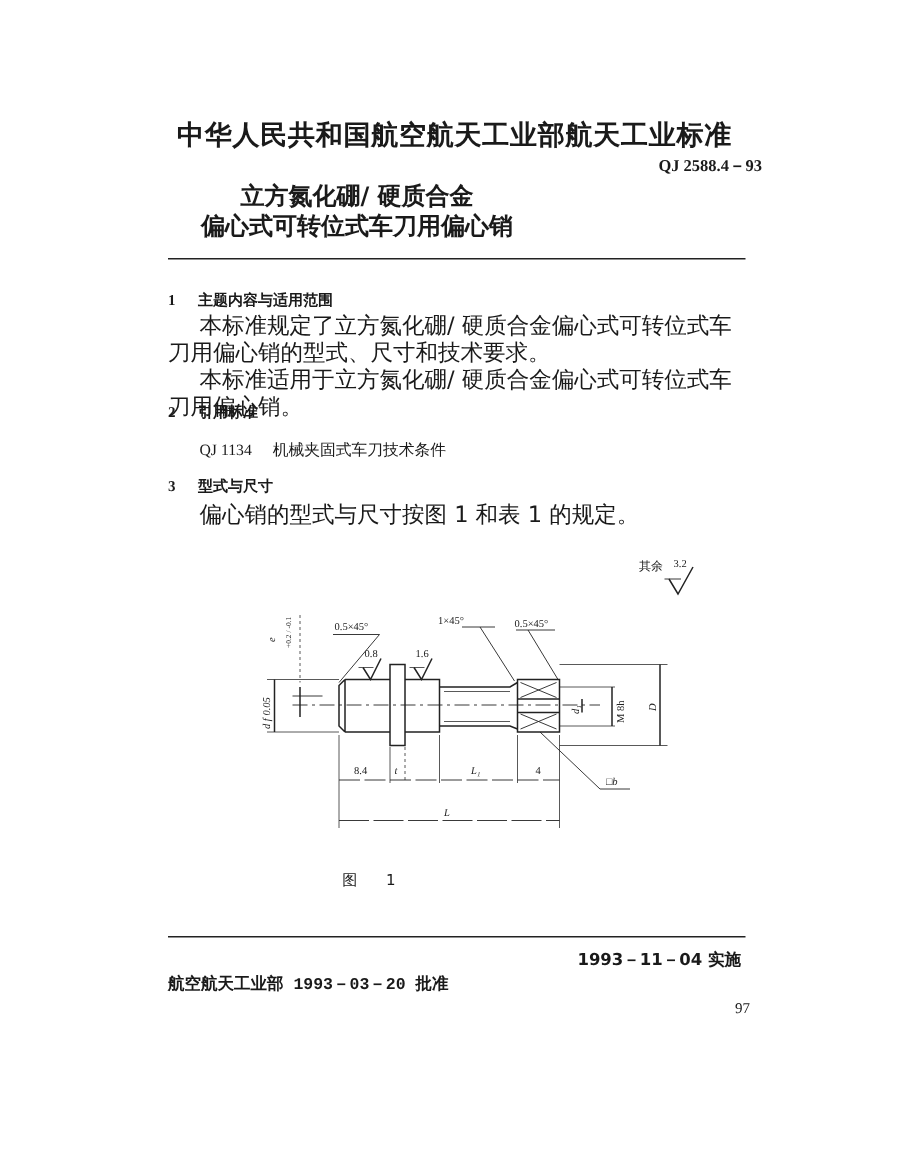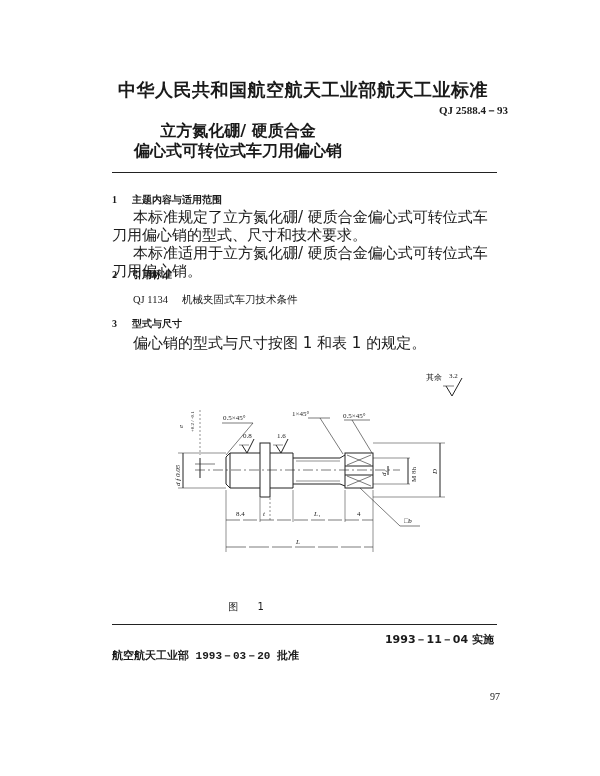--- a/index.html
+++ b/index.html
@@ -11,24 +11,24 @@
   .title { left: 0; width: 476px; text-align: center; font-family: "DejaVu Sans", sans-serif; font-weight: bold; font-size: 16px; }
   .t1 { top: 121px; }
   .t2 { top: 141px; }
   .hr { left: 112px; width: 385px; height: 1px; background: #222; }
   .sec { left: 112px; font-family: "DejaVu Sans", sans-serif; font-weight: bold; font-size: 10px; }
   .sec .num { display: inline-block; width: 20px; font-family: "Liberation Serif", serif; }
   .para { left: 112px; width: 385px; font-size: 15px; line-height: 18px; text-indent: 21px; font-family: "DejaVu Sans", sans-serif; }
   .ref { left: 133px; font-size: 10.5px; font-family: "DejaVu Sans", sans-serif; }
   .ref .rcode { font-family: "Liberation Serif", serif; margin-right: 14px; }
   .rough { left: 426px; top: 372px; font-size: 8px; font-family: "DejaVu Sans", sans-serif; }
-  .figcap { left: 0; width: 500px; text-align: center; top: 600px; font-size: 10px; font-family: "DejaVu Sans", sans-serif; letter-spacing: 8px; }
+  .figcap { left: 0; width: 500px; text-align: center; top: 580px; font-size: 10px; font-family: "DejaVu Sans", sans-serif; letter-spacing: 8px; }
   .footer-l { left: 112px; top: 648px; font-family: Liberation Mono, monospace; font-weight: bold; font-size: 11px; }
   .footer-r { right: 106px; top: 632px; font-family: "DejaVu Sans", sans-serif; font-weight: bold; font-size: 11px; }
-  .page { right: 100px; top: 691px; font-size: 10px; font-family: "Liberation Serif", serif; }
+  .page { right: 100px; top: 667px; font-size: 10px; font-family: "Liberation Serif", serif; }
   svg text { font-family: "Liberation Serif", serif; }
 </style>
 </head>
 <body>
 
 <div class="abs org">中华人民共和国航空航天工业部航天工业标准</div>
 <div class="abs code">QJ 2588.4－93</div>
 <div class="abs title t1">立方氮化硼/ 硬质合金</div>
 <div class="abs title t2">偏心式可转位式车刀用偏心销</div>
 

